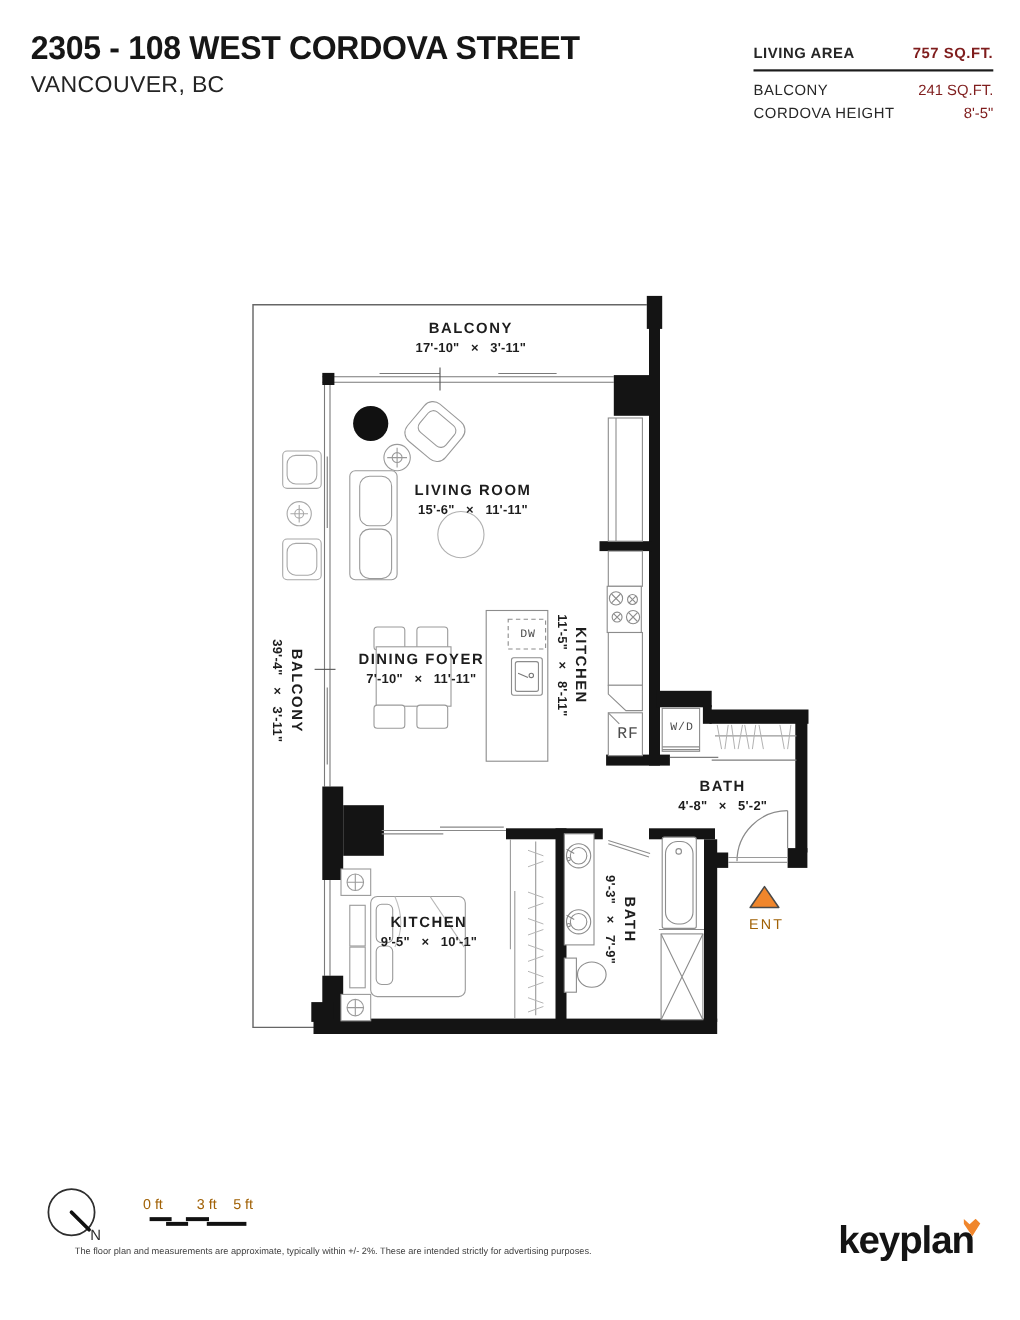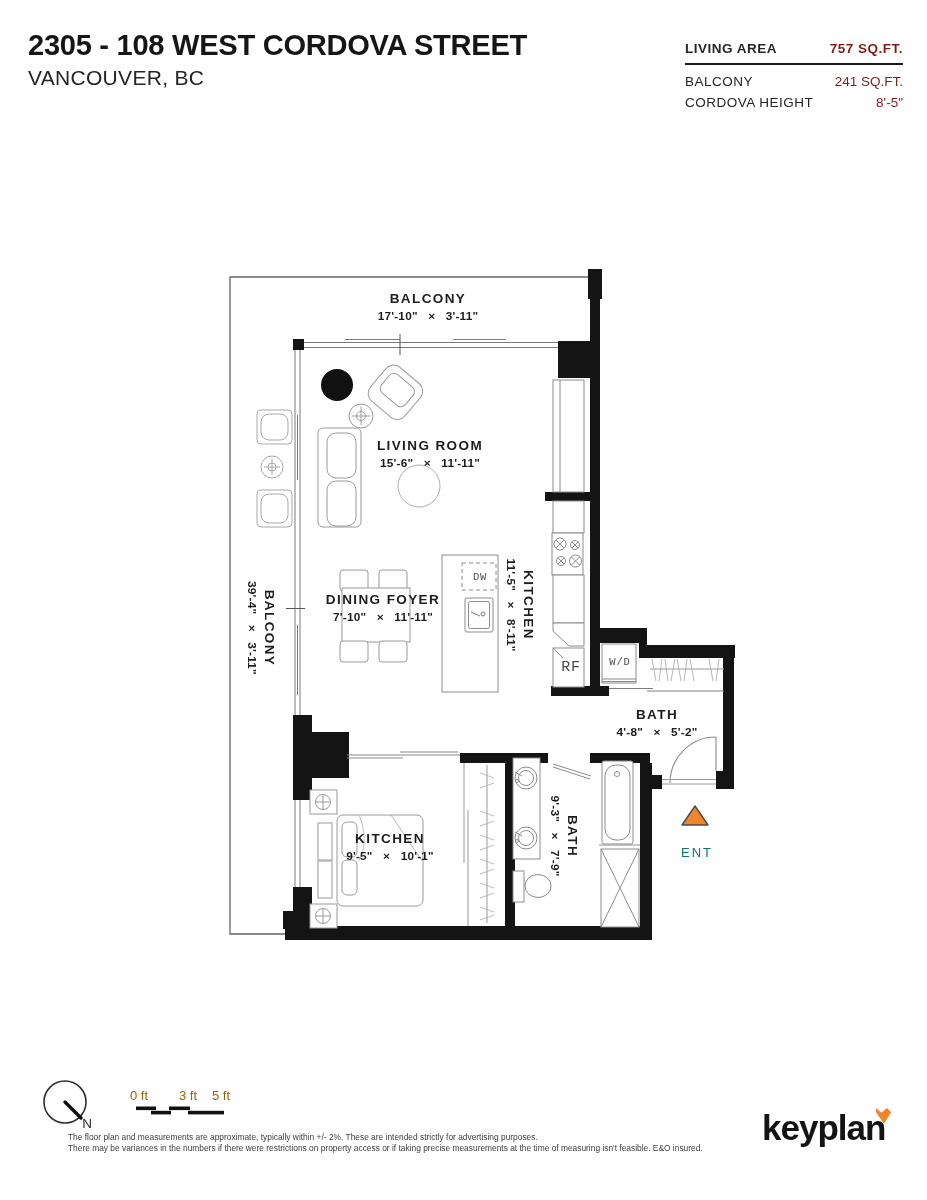--- a/index.html
+++ b/index.html
@@ -18,22 +18,22 @@
   .stat-div{border-top:2px solid #1c1c1c;margin:4px 0 6px 0;}
   
   .room-label{position:absolute;text-align:center;transform:translate(-50%,-50%);white-space:nowrap;}
   .room-label.vert{transform:translate(-50%,-50%) rotate(90deg);}
   .rl-name{display:block;font-size:13.5px;font-weight:bold;letter-spacing:1.4px;color:#1d1d1d;}
   .rl-dims{display:block;font-size:11.8px;font-weight:bold;letter-spacing:.2px;word-spacing:7px;
            color:#1d1d1d;margin-top:3px;}
   .fixture{position:absolute;transform:translate(-50%,-50%);font-size:10.5px;color:#4c4c4c;
            letter-spacing:.8px;white-space:nowrap;font-family:Liberation Mono, monospace;}
   .fixture.big{font-size:15px;}
-  .ent-label{position:absolute;transform:translate(-50%,-50%);font-size:13px;color:#0f766e;
-             letter-spacing:2px;margin-top:12px;}
+  .ent-label{position:absolute;transform:translate(-50%,-50%);font-size:13px;color:#a16207;
+             letter-spacing:2px;}
   
   .scale-label{position:absolute;transform:translate(-50%,-50%);font-size:13px;color:#a16207;}
   .north{position:absolute;transform:translate(-50%,-50%);font-size:13.5px;color:#2e2e2e;}
   .disclaimer{left:28px;top:1132px;font-size:8.4px;color:#3d3d3d;line-height:11.4px;margin-left:40px;}
   .logo-text{left:762px;top:1108px;font-size:35px;font-weight:bold;letter-spacing:-1px;color:#141414;}
 </style>
 </head>
 <body>
 
 <div class="abs title">2305 - 108 WEST CORDOVA STREET</div>
@@ -285,19 +285,18 @@
   <g fill="#111">
     <rect x="1" y="1.5" width="20" height="3.6"></rect>
     <rect x="16" y="5.8" width="20" height="3.6"></rect>
     <rect x="34" y="1.5" width="21" height="3.6"></rect>
     <rect x="53" y="5.8" width="36" height="3.6"></rect>
   </g>
 </svg>
 
 <div class="abs disclaimer">
   <div>The floor plan and measurements are approximate, typically within +/- 2%. These are intended strictly for advertising purposes.</div>
-  <div>There may be variances in the numbers if there were restrictions on property access or if taking precise measurements at the time of measuring isn't feasible. E&amp;O insured.</div>
 </div>
 
 <div class="abs logo-text">keyplan</div>
 <svg class="abs" style="left:876px;top:1108px" width="17" height="17" viewBox="0 0 14 14">
   <polygon points="0,0 4.5,4 9,0 12.5,3.5 6.5,13 0,3.5" fill="#F0862C"></polygon>
 </svg>
 
 </body></html>

